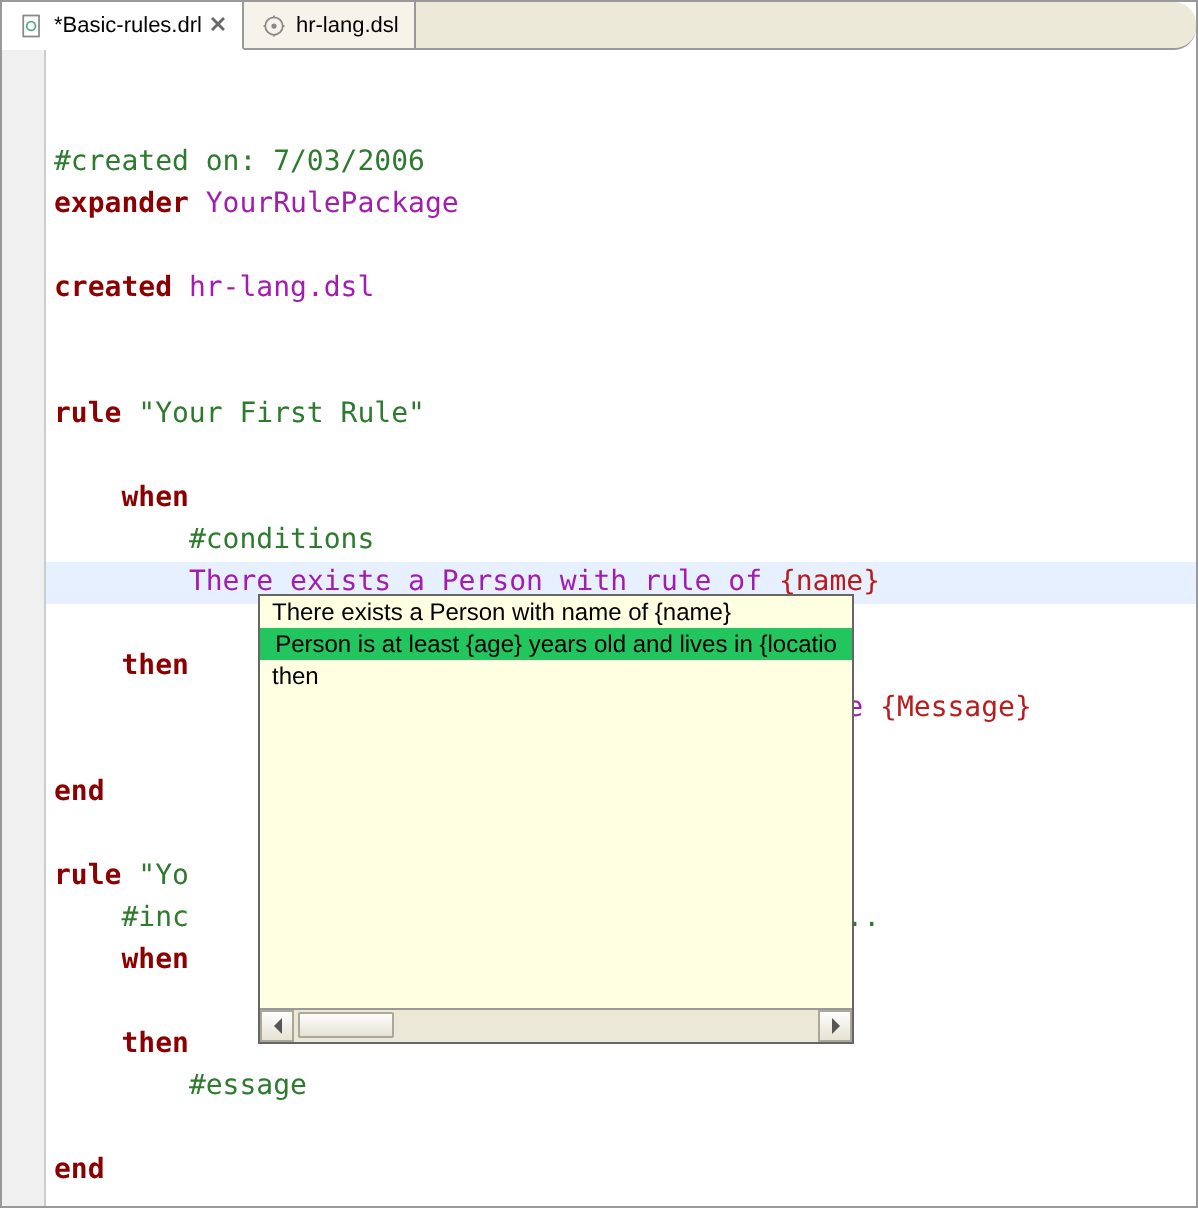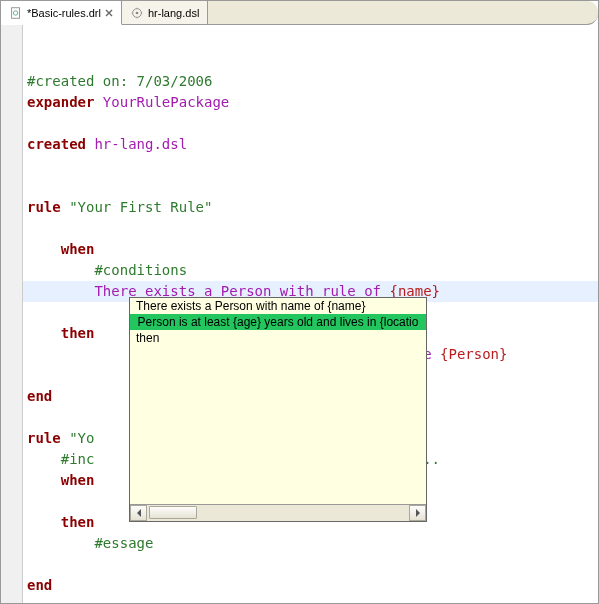--- a/index.html
+++ b/index.html
@@ -162,21 +162,21 @@
 <span class="kw">created</span><span class="ident"> hr-lang.dsl</span>
 
 
 <span class="kw">rule</span><span class="string"> "Your First Rule"</span>
 
     <span class="kw">when</span>
         <span class="comment">#conditions</span>
         <span class="ident">There exists a Person with rule of </span><span class="template">{name}</span>
 
     <span class="kw">then</span>
-                                          <span class="ident">essage </span><span class="template">{Person}</span>
+                                          <span class="ident">essage </span><span class="template">{Message}</span>
 
 <span class="kw">end</span>
 
 <span class="kw">rule</span><span class="string"> "Yo</span>
     <span class="comment">#inc</span>                                <span class="comment">" here...</span>
     <span class="kw">when</span>
 
     <span class="kw">then</span>
         <span class="comment">#essage</span>
 

